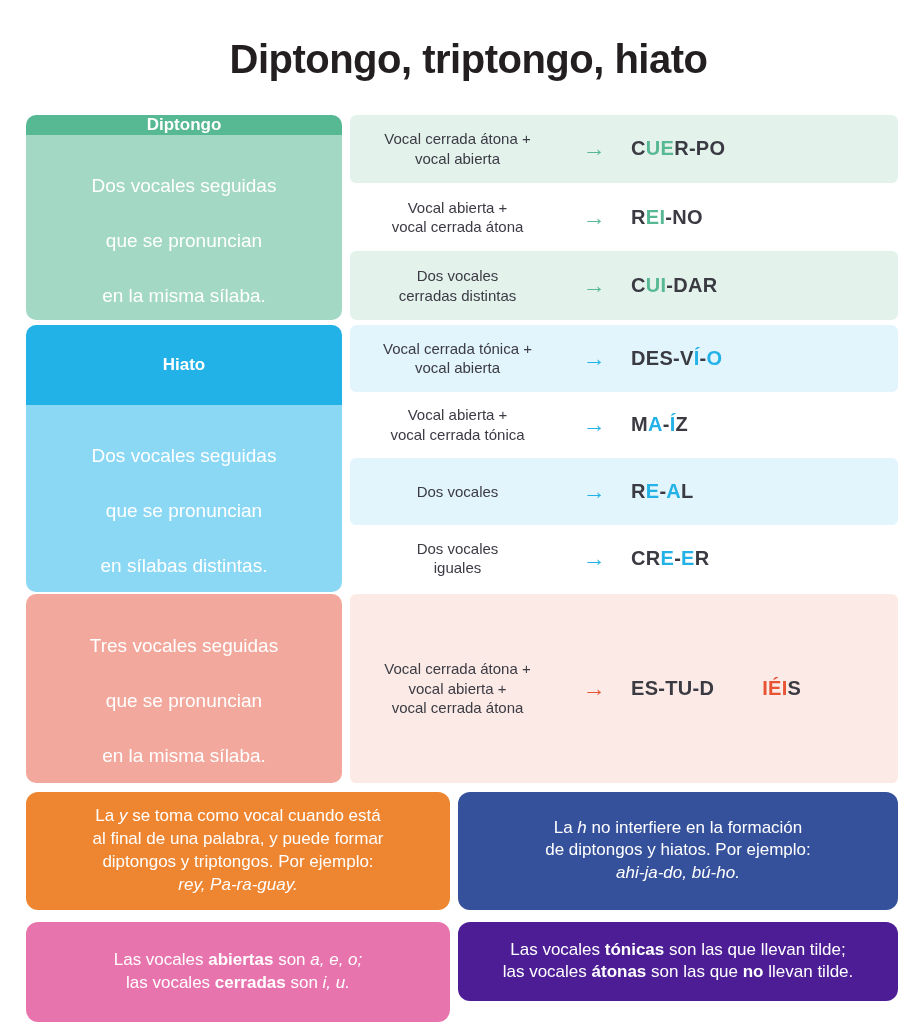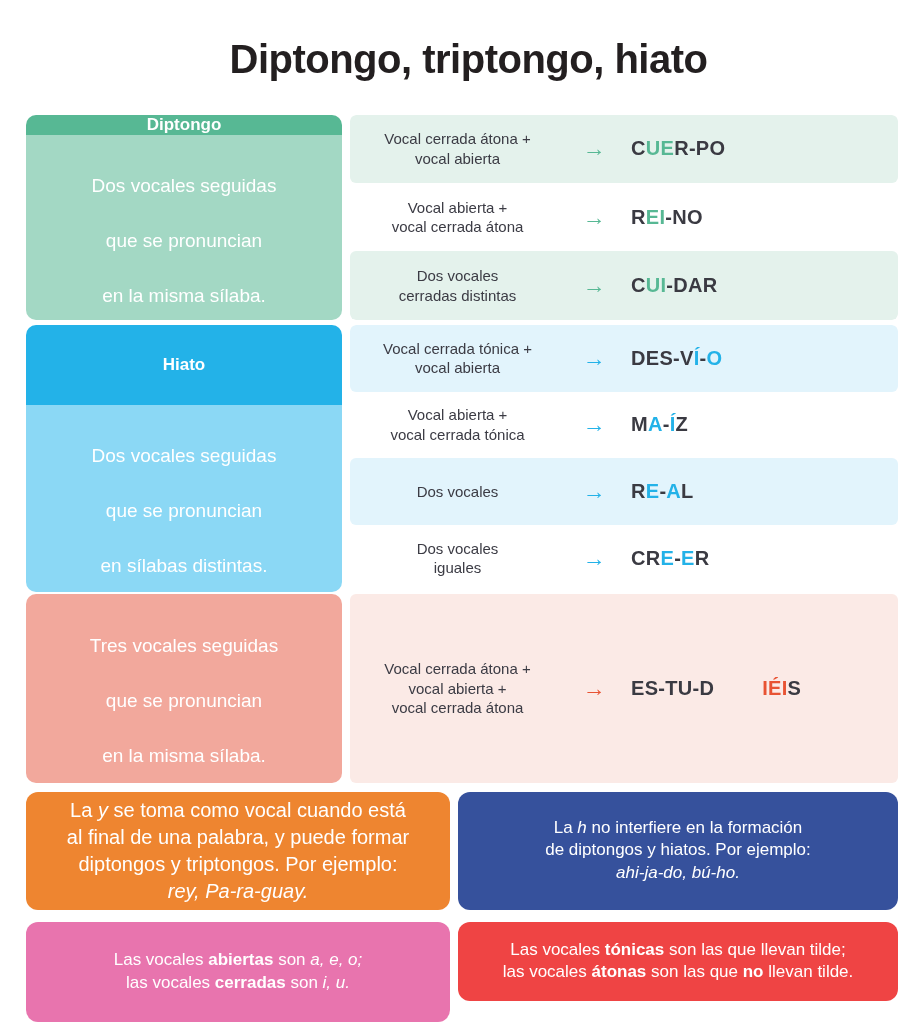--- a/index.html
+++ b/index.html
@@ -237,27 +237,27 @@
               </div>
               <div class="arrow" style="color: rgb(232, 83, 51);">→</div>
               <div class="example"><span>ES-TU-D</span><span style="color: rgb(232, 83, 51); margin-left: 48px;">IÉI</span><span>S</span></div>
             </div>
           </div>
         </div>
       </div>
     </div>
 
   <div id="notes-host" class="notes" style="top: 765px; height: 235px;">
-      <div class="note" style="position: absolute; left: 0px; top: 0px; width: 424px; height: 118px; background: rgb(238, 133, 48); font-size: 20px;">
+      <div class="note" style="position: absolute; left: 0px; top: 0px; width: 424px; height: 118px; background: rgb(238, 133, 48); font-size: 17px;">
         <div class="note-text">La <i>y</i> se toma como vocal cuando está<br>al final de una palabra, y puede formar<br>diptongos y triptongos. Por ejemplo:<br><i>rey, Pa-ra-guay.</i></div>
       </div>
       <div class="note" style="position: absolute; left: 432px; top: 0px; width: 440px; height: 118px; background: rgb(54, 81, 156); font-size: 17px;">
         <div class="note-text">La <i>h</i> no interfiere en la formación<br>de diptongos y hiatos. Por ejemplo:<br><i>ahi-ja-do, bú-ho.</i></div>
       </div>
       <div class="note" style="position: absolute; left: 0px; top: 130px; width: 424px; height: 100px; background: rgb(232, 116, 174); font-size: 17px;">
         <div class="note-text">Las vocales <b>abiertas</b> son <i>a, e, o;</i><br>las vocales <b>cerradas</b> son <i>i, u.</i></div>
       </div>
-      <div class="note" style="position: absolute; left: 432px; top: 130px; width: 440px; height: 79px; background: #ef4444; font-size: 17px;">
+      <div class="note" style="position: absolute; left: 432px; top: 130px; width: 440px; height: 79px; background: #4c1d95; font-size: 17px;">
         <div class="note-text">Las vocales <b>tónicas</b> son las que llevan tilde;<br>las vocales <b>átonas</b> son las que <b>no</b> llevan tilde.</div>
       </div>
     </div>
 
 </div>
 
 </body></html>

